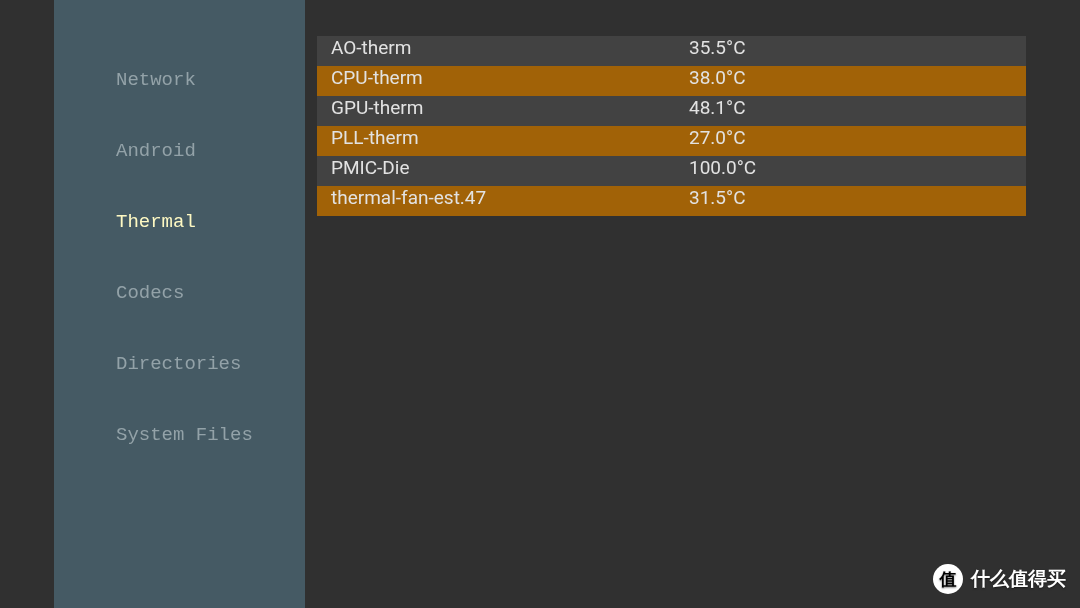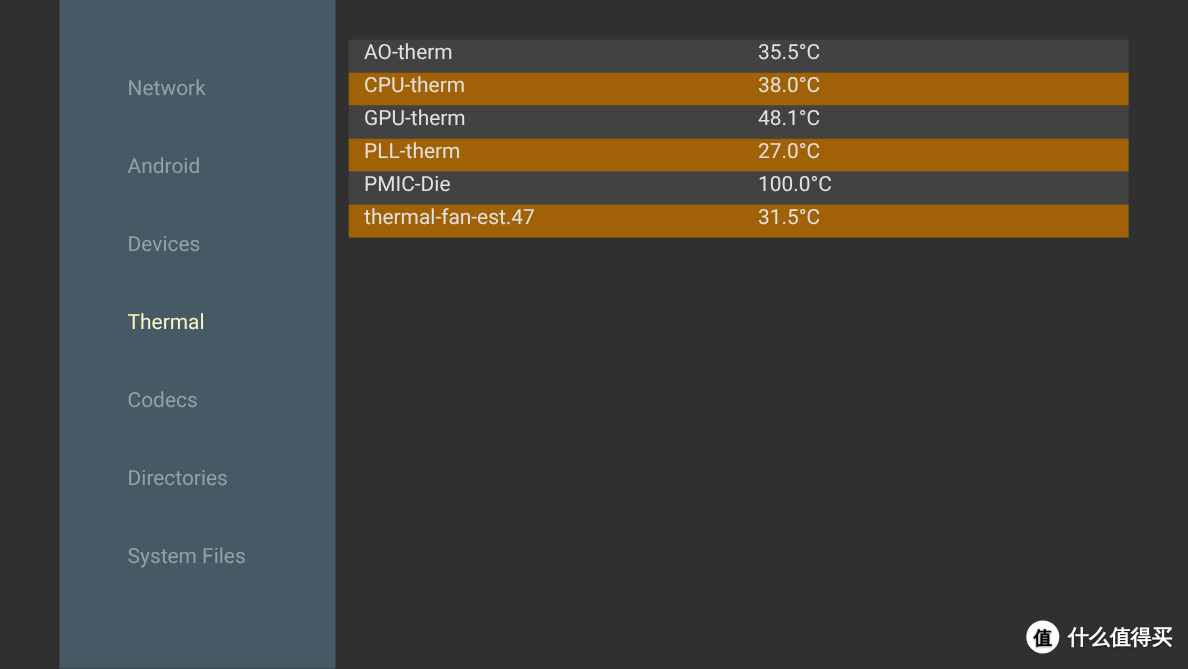--- a/index.html
+++ b/index.html
@@ -16,20 +16,21 @@
       width: 100%;
       height: 100%;
     }
     .sidebar {
       width: 251px;
       margin-left: 54px;
       background: #455a64;
       padding-top: 44px;
       padding-bottom: 10px;
       overflow: hidden;
+      font-family: Liberation Mono, monospace;
     }
     .sidebar-item {
       height: 71px;
       display: flex;
       align-items: center;
       padding-left: 62px;
       font-size: 19px;
       color: #93a2a8;
       font-weight: 400;
       cursor: pointer;
@@ -85,23 +86,20 @@
 <body>
 
 <div class="container">
   <div class="sidebar">
     <div class="sidebar-item">
         <span>Network</span>
       </div>
     <div class="sidebar-item">
         <span>Android</span>
       </div>
-    <div class="sidebar-item">
-        <span>Devices</span>
-      </div>
     <div class="sidebar-item active">
         <span>Thermal</span>
       </div>
     <div class="sidebar-item">
         <span>Codecs</span>
       </div>
     <div class="sidebar-item">
         <span>Directories</span>
       </div>
     <div class="sidebar-item">

